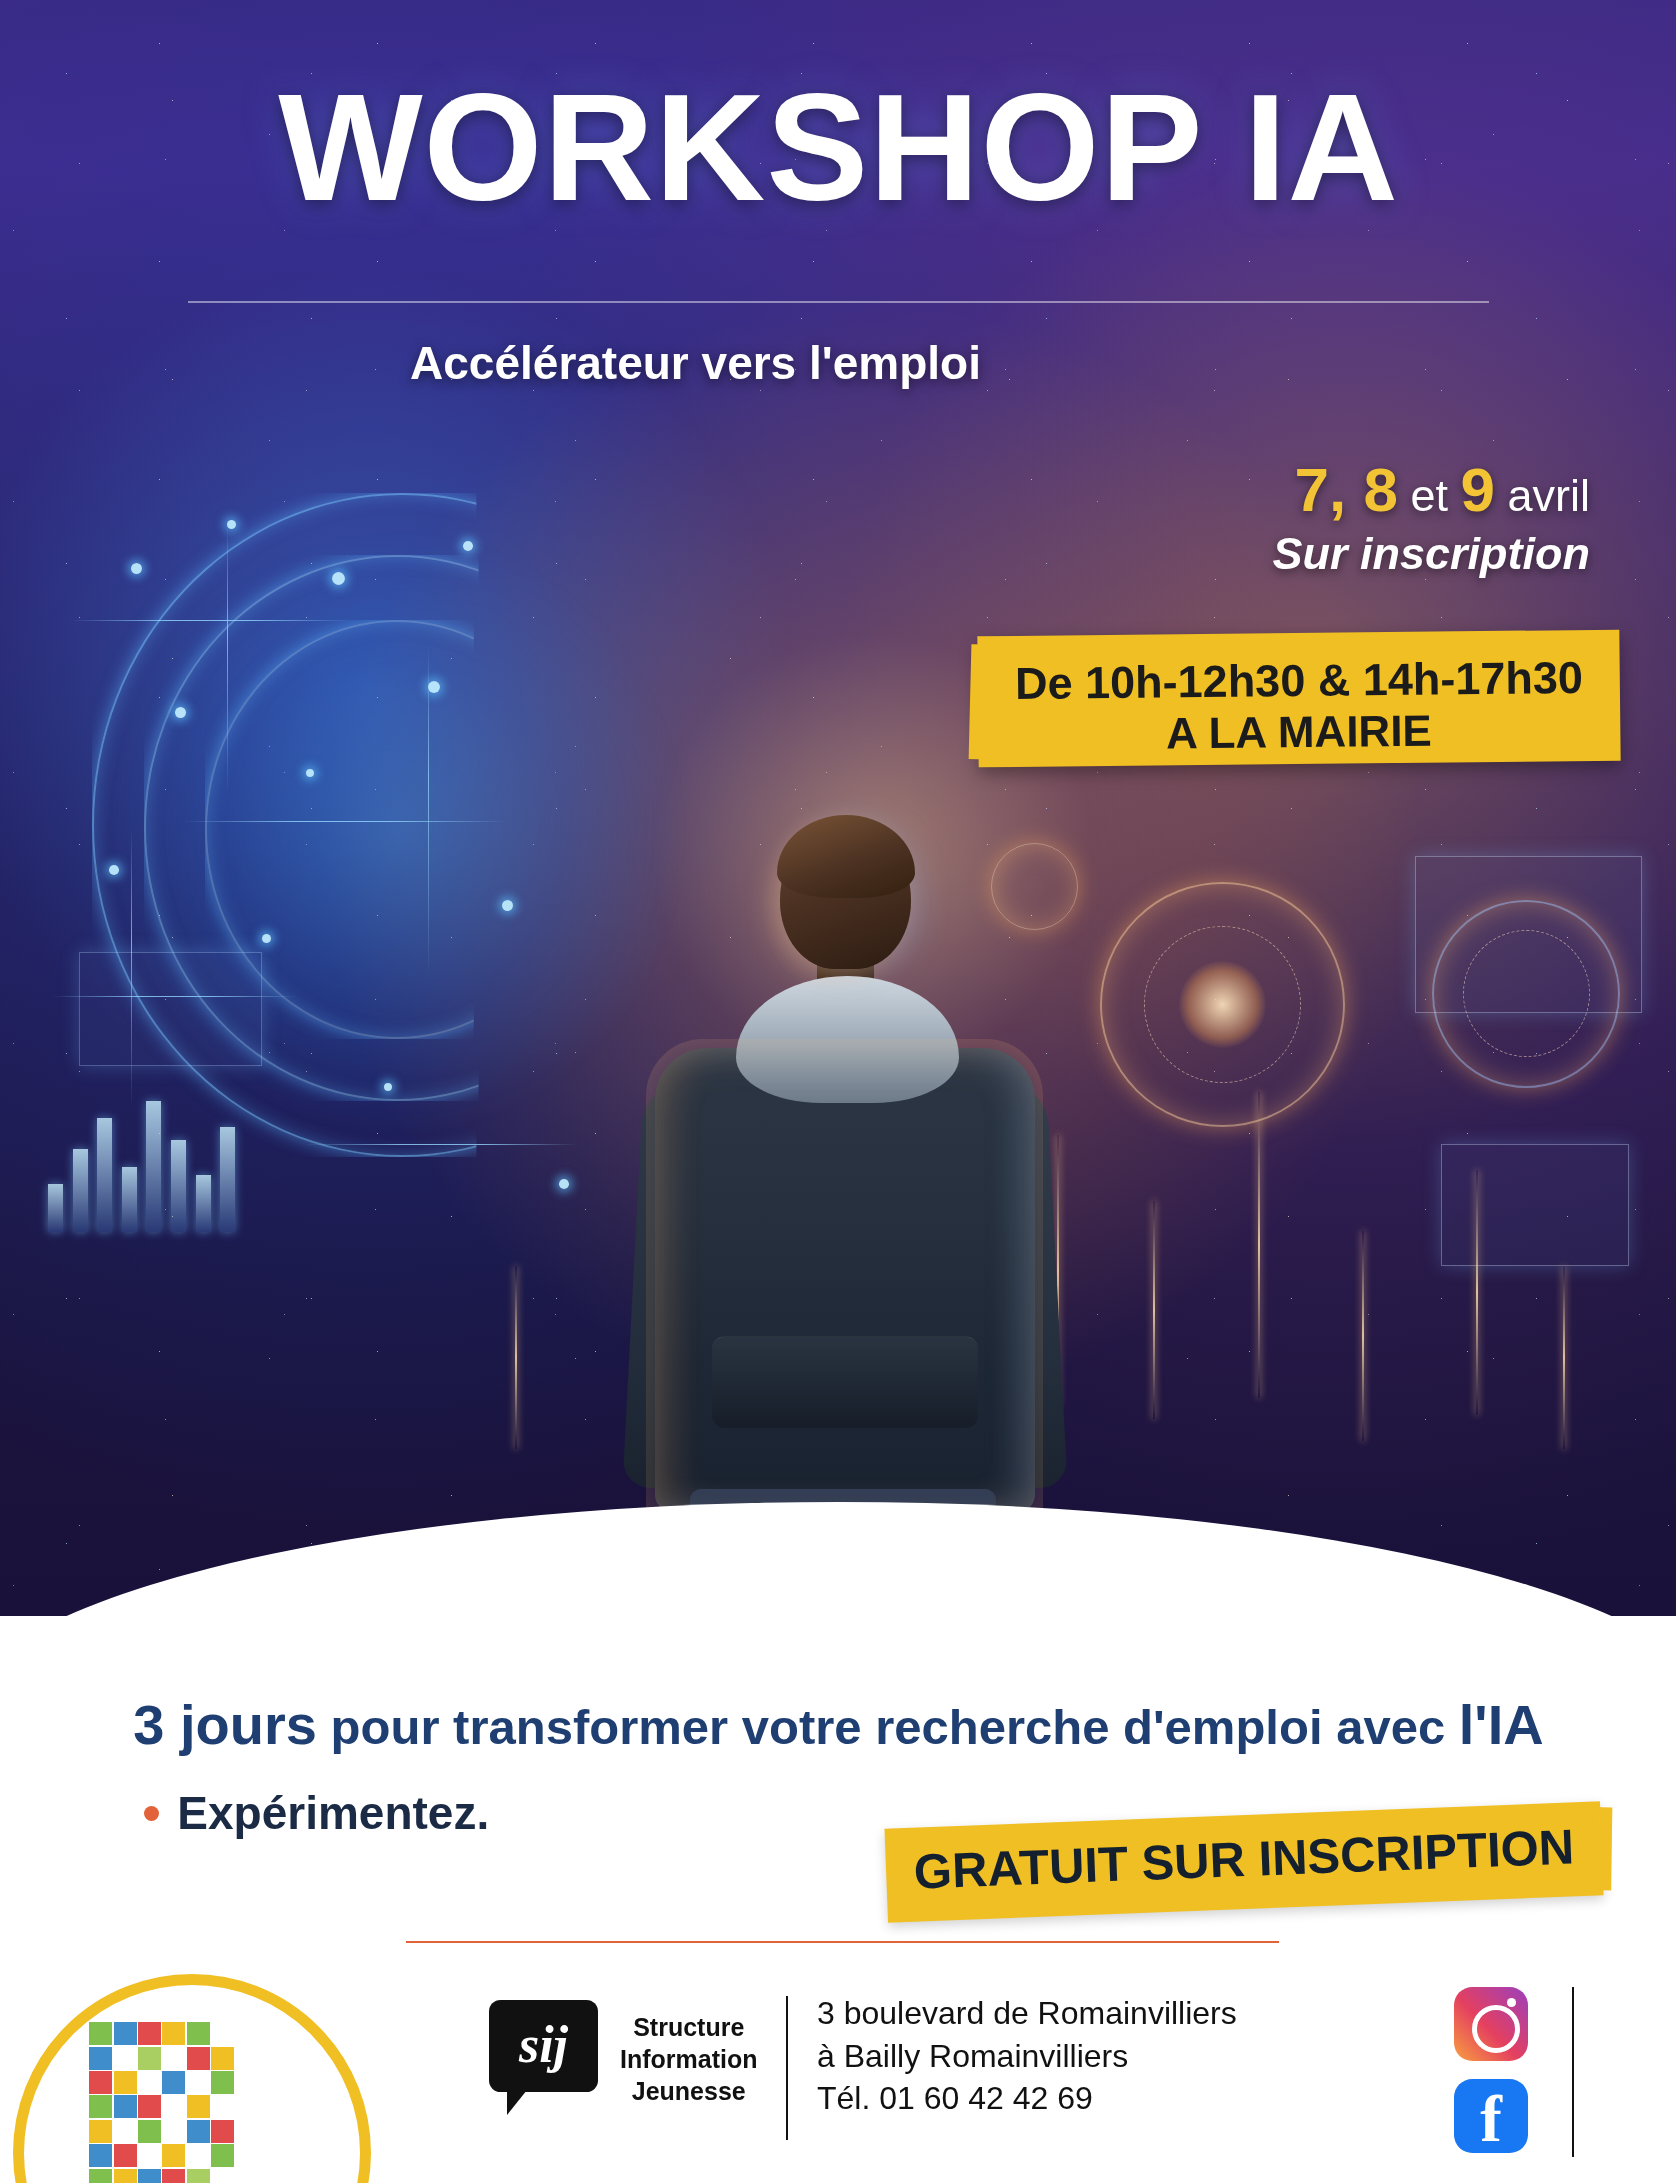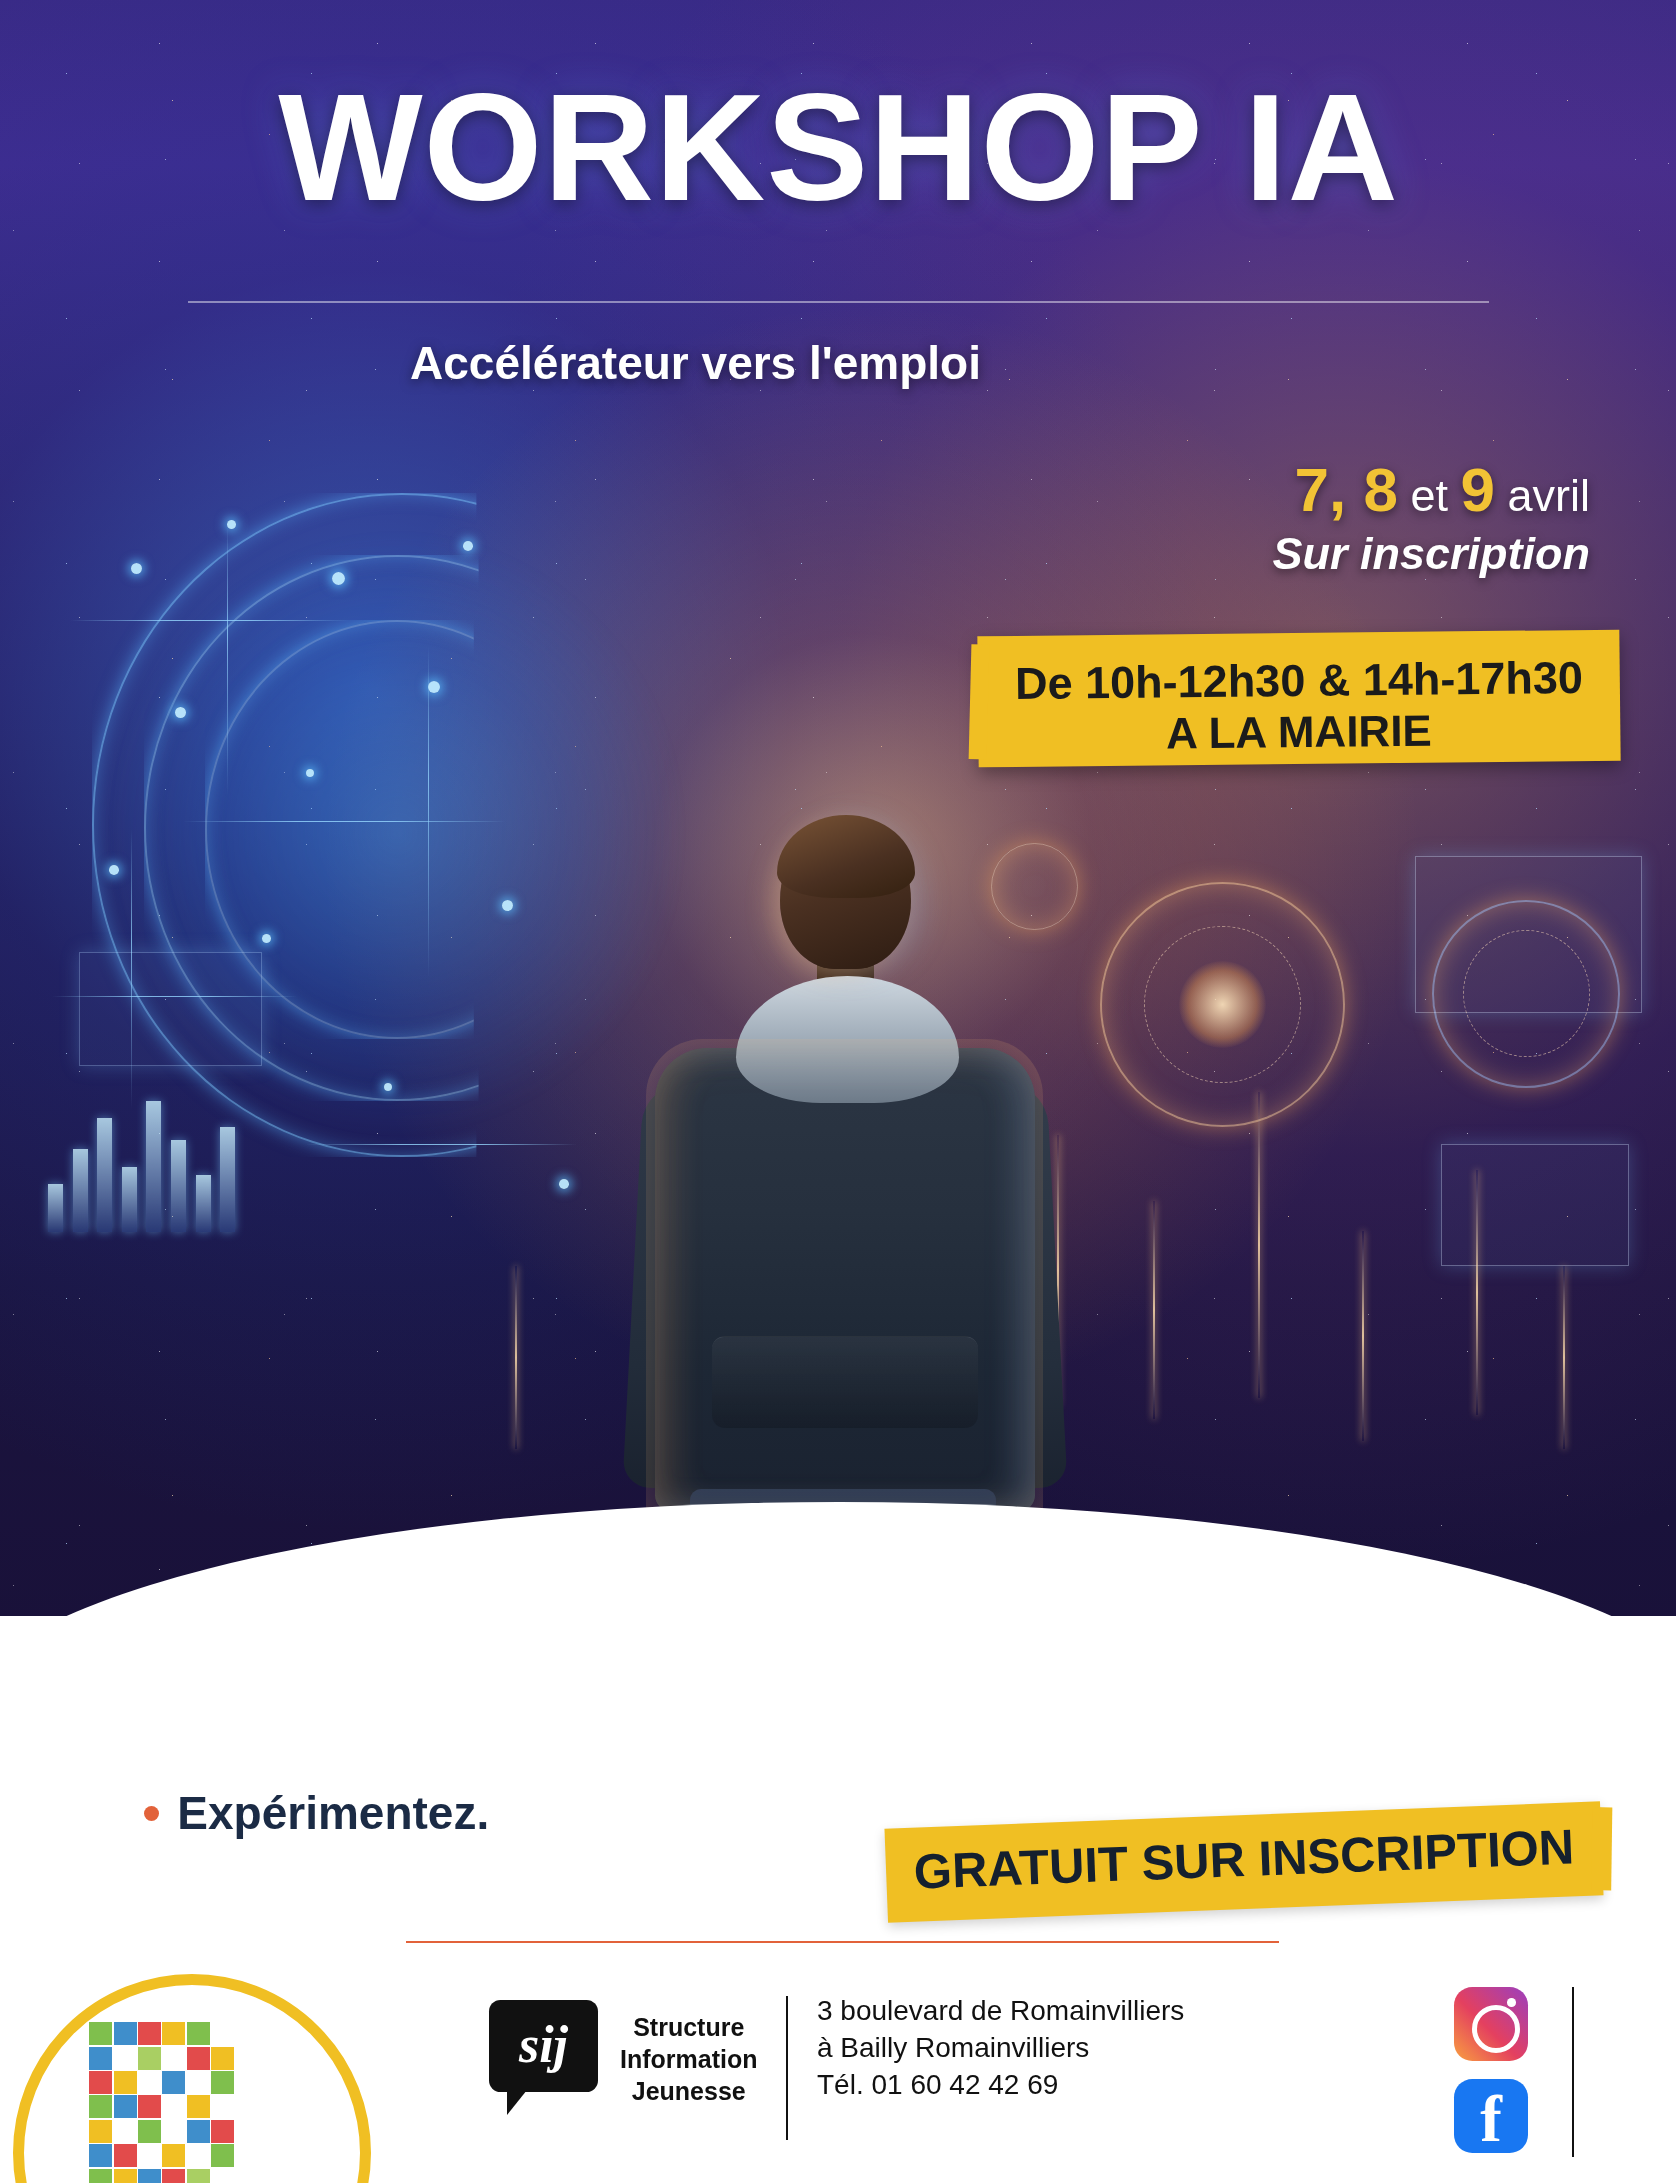--- a/index.html
+++ b/index.html
@@ -352,21 +352,21 @@
     font-family: "Liberation Serif", serif;
   }
   .sij-words {
     position: absolute; left: 620px; top: 395px;
     color: #111; font-size: 25px; font-weight: 700; line-height: 1.28; text-align: center;
   }
   .sij-sep { position: absolute; left: 786px; top: 380px; width: 2.2px; height: 144px; background: #111; }
 
   .addr { position: absolute; left: 817px; top: 376px; color: #111; }
   .addr .a-title { font-size: 35px; font-weight: 700; margin-bottom: 6.1px; white-space: nowrap; }
-  .addr .a-line { font-size: 28px; font-weight: 400; line-height: 1.33; white-space: nowrap; }
+  .addr .a-line { font-size: 32px; font-weight: 400; line-height: 1.33; white-space: nowrap; }
 
   .social { position: absolute; left: 1454px; top: 371px; }
   .ig {
     width: 74px; height: 74px; border-radius: 18.3px;
     background: linear-gradient(45deg, #f9a03f 0%, #e4405f 45%, #9b3fbf 100%);
     position: relative;
   }
   .ig::before {
     content:""; position:absolute; left: 18.3px; top: 18.3px; width: 38px; height: 38px;
     border: 5.7px solid #fff; border-radius: 50%;
@@ -473,20 +473,23 @@
     <span class="num">7, 8</span><span class="sm"> et </span><span class="num">9</span><span class="sm"> avril</span>
   </div>
   <div class="signup">Sur inscription</div>
 
   <div class="hours-badge"></div>
   <div class="hours-line1">De 10h-12h30 &amp; 14h-17h30</div>
   <div class="hours-line2">A LA MAIRIE</div>
 
   <div class="lower">
 
+    <div class="tagline">
+      <span class="big">3 jours</span><span> pour transformer votre recherche d'emploi avec </span><span class="big">l'IA</span>
+    </div>
 
     <div class="bullets">
       <div class="bullet">
         <span class="dot"></span>
         <span class="btxt">Expérimentez.</span>
       </div>
     </div>
 
     <div class="free-badge"></div>
     <div class="free-text">GRATUIT SUR INSCRIPTION</div>

